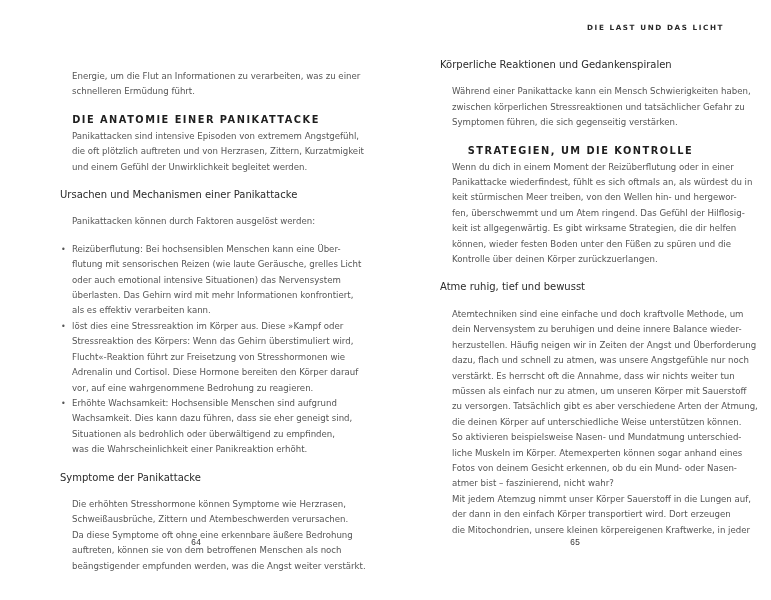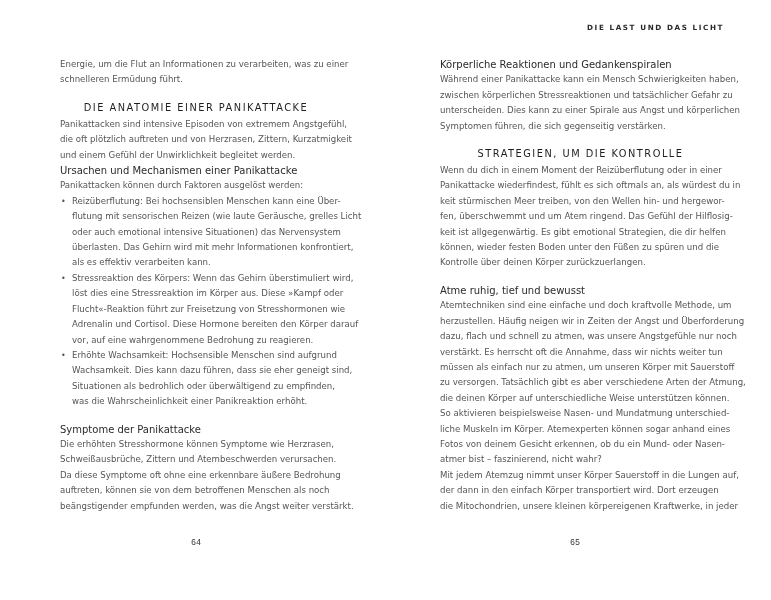--- a/index.html
+++ b/index.html
@@ -6,23 +6,23 @@
   body { width: 771px; height: 600px; position: relative; overflow: hidden;
          font-family: "DejaVu Sans", sans-serif; color: #555555; }
   .page { position: absolute; top: 0; height: 464px; }
   .page-left { left: 0; width: 385px; }
   .page-right { left: 385px; width: 386px; }
   .running-head { position: absolute; top: 23px; right: 47px; font-size: 7.2px;
                   letter-spacing: 1.6px; color: #2a2a2a; font-weight: bold; }
   .col { position: absolute; }
   .page-left .col { left: 60px; width: 272px; top: 57px; }
   .page-right .col { left: 55px; width: 281px; top: 57px; }
-  .p { font-size: 8.6px; line-height: 15.4px; margin: 0; }
+  .p { font-size: 8.6px; line-height: 15.4px; margin: 12px; }
   .line { display: block; white-space: nowrap; }
-  .h2 { font-size: 9.8px; letter-spacing: 1.5px; font-weight: normal; color: #1e1e1e;
+  .h2 { font-size: 9.8px; letter-spacing: 1.5px; font-weight: bold; color: #1e1e1e;
         text-align: center; line-height: 16px; margin: 0; }
   .h3 { font-size: 10px; font-weight: normal; color: #2a2a2a; line-height: 15.4px; margin: 0; }
   ul.bullets { list-style: none; margin: 0; padding: 0; }
   ul.bullets li { position: relative; padding-left: 12px; }
   ul.bullets li .bullet { position: absolute; left: 1px; top: 0; font-size: 8px; }
   .folio { position: absolute; top: 538px; font-size: 8.4px; color: #333;
            font-family: Liberation Mono, monospace; text-align: right; }
   .page-left .folio { left: 191px; }
   .page-right .folio { left: 185px; }
 </style>
@@ -49,22 +49,22 @@
       <li>
         <span class="bullet">•</span>
         <span class="line">Reizüberflutung: Bei hochsensiblen Menschen kann eine Über-</span>
         <span class="line">flutung mit sensorischen Reizen (wie laute Geräusche, grelles Licht</span>
         <span class="line">oder auch emotional intensive Situationen) das Nervensystem</span>
         <span class="line">überlasten. Das Gehirn wird mit mehr Informationen konfrontiert,</span>
         <span class="line">als es effektiv verarbeiten kann.</span>
       </li>
       <li>
         <span class="bullet">•</span>
+        <span class="line">löst dies eine Stressreaktion im Körper aus. Diese »Kampf oder</span>
         <span class="line">Stressreaktion des Körpers: Wenn das Gehirn überstimuliert wird,</span>
-        <span class="line">löst dies eine Stressreaktion im Körper aus. Diese »Kampf oder</span>
         <span class="line">Flucht«-Reaktion führt zur Freisetzung von Stresshormonen wie</span>
         <span class="line">Adrenalin und Cortisol. Diese Hormone bereiten den Körper darauf</span>
         <span class="line">vor, auf eine wahrgenommene Bedrohung zu reagieren.</span>
       </li>
       <li>
         <span class="bullet">•</span>
         <span class="line">Erhöhte Wachsamkeit: Hochsensible Menschen sind aufgrund</span>
         <span class="line">Wachsamkeit. Dies kann dazu führen, dass sie eher geneigt sind,</span>
         <span class="line">Situationen als bedrohlich oder überwältigend zu empfinden,</span>
         <span class="line">was die Wahrscheinlichkeit einer Panikreaktion erhöht.</span>
@@ -82,38 +82,38 @@
   <div class="folio">64</div>
 </div>
 
 <div class="page page-right">
   <div class="running-head">DIE LAST UND DAS LICHT</div>
   <div class="col">
     <h3 class="h3">Körperliche Reaktionen und Gedankenspiralen</h3>
     <p class="p">
       <span class="line">Während einer Panikattacke kann ein Mensch Schwierigkeiten haben,</span>
       <span class="line">zwischen körperlichen Stressreaktionen und tatsächlicher Gefahr zu</span>
-      <span class="line">unterscheiden. Dies kann zu einer Spirale aus Angst und körperlichen</span>
       <span class="line">Symptomen führen, die sich gegenseitig verstärken.</span>
     </p>
     <h2 class="h2" style="margin-top:12px;">
       <span class="line">STRATEGIEN, UM DIE KONTROLLE</span>
     </h2>
     <p class="p" style="margin-top:1px;">
       <span class="line">Wenn du dich in einem Moment der Reizüberflutung oder in einer</span>
       <span class="line">Panikattacke wiederfindest, fühlt es sich oftmals an, als würdest du in</span>
       <span class="line">keit stürmischen Meer treiben, von den Wellen hin- und hergewor-</span>
       <span class="line">fen, überschwemmt und um Atem ringend. Das Gefühl der Hilflosig-</span>
-      <span class="line">keit ist allgegenwärtig. Es gibt emotional Strategien, die dir helfen</span>
+      <span class="line">keit ist allgegenwärtig. Es gibt wirksame Strategien, die dir helfen</span>
       <span class="line">können, wieder festen Boden unter den Füßen zu spüren und die</span>
       <span class="line">Kontrolle über deinen Körper zurückzuerlangen.</span>
     </p>
     <h3 class="h3" style="margin-top:12px;">Atme ruhig, tief und bewusst</h3>
     <p class="p">
       <span class="line">Atemtechniken sind eine einfache und doch kraftvolle Methode, um</span>
+      <span class="line">dein Nervensystem zu beruhigen und deine innere Balance wieder-</span>
       <span class="line">herzustellen. Häufig neigen wir in Zeiten der Angst und Überforderung</span>
       <span class="line">dazu, flach und schnell zu atmen, was unsere Angstgefühle nur noch</span>
       <span class="line">verstärkt. Es herrscht oft die Annahme, dass wir nichts weiter tun</span>
       <span class="line">müssen als einfach nur zu atmen, um unseren Körper mit Sauerstoff</span>
       <span class="line">zu versorgen. Tatsächlich gibt es aber verschiedene Arten der Atmung,</span>
       <span class="line">die deinen Körper auf unterschiedliche Weise unterstützen können.</span>
       <span class="line">So aktivieren beispielsweise Nasen- und Mundatmung unterschied-</span>
       <span class="line">liche Muskeln im Körper. Atemexperten können sogar anhand eines</span>
       <span class="line">Fotos von deinem Gesicht erkennen, ob du ein Mund- oder Nasen-</span>
       <span class="line">atmer bist – faszinierend, nicht wahr?</span>

